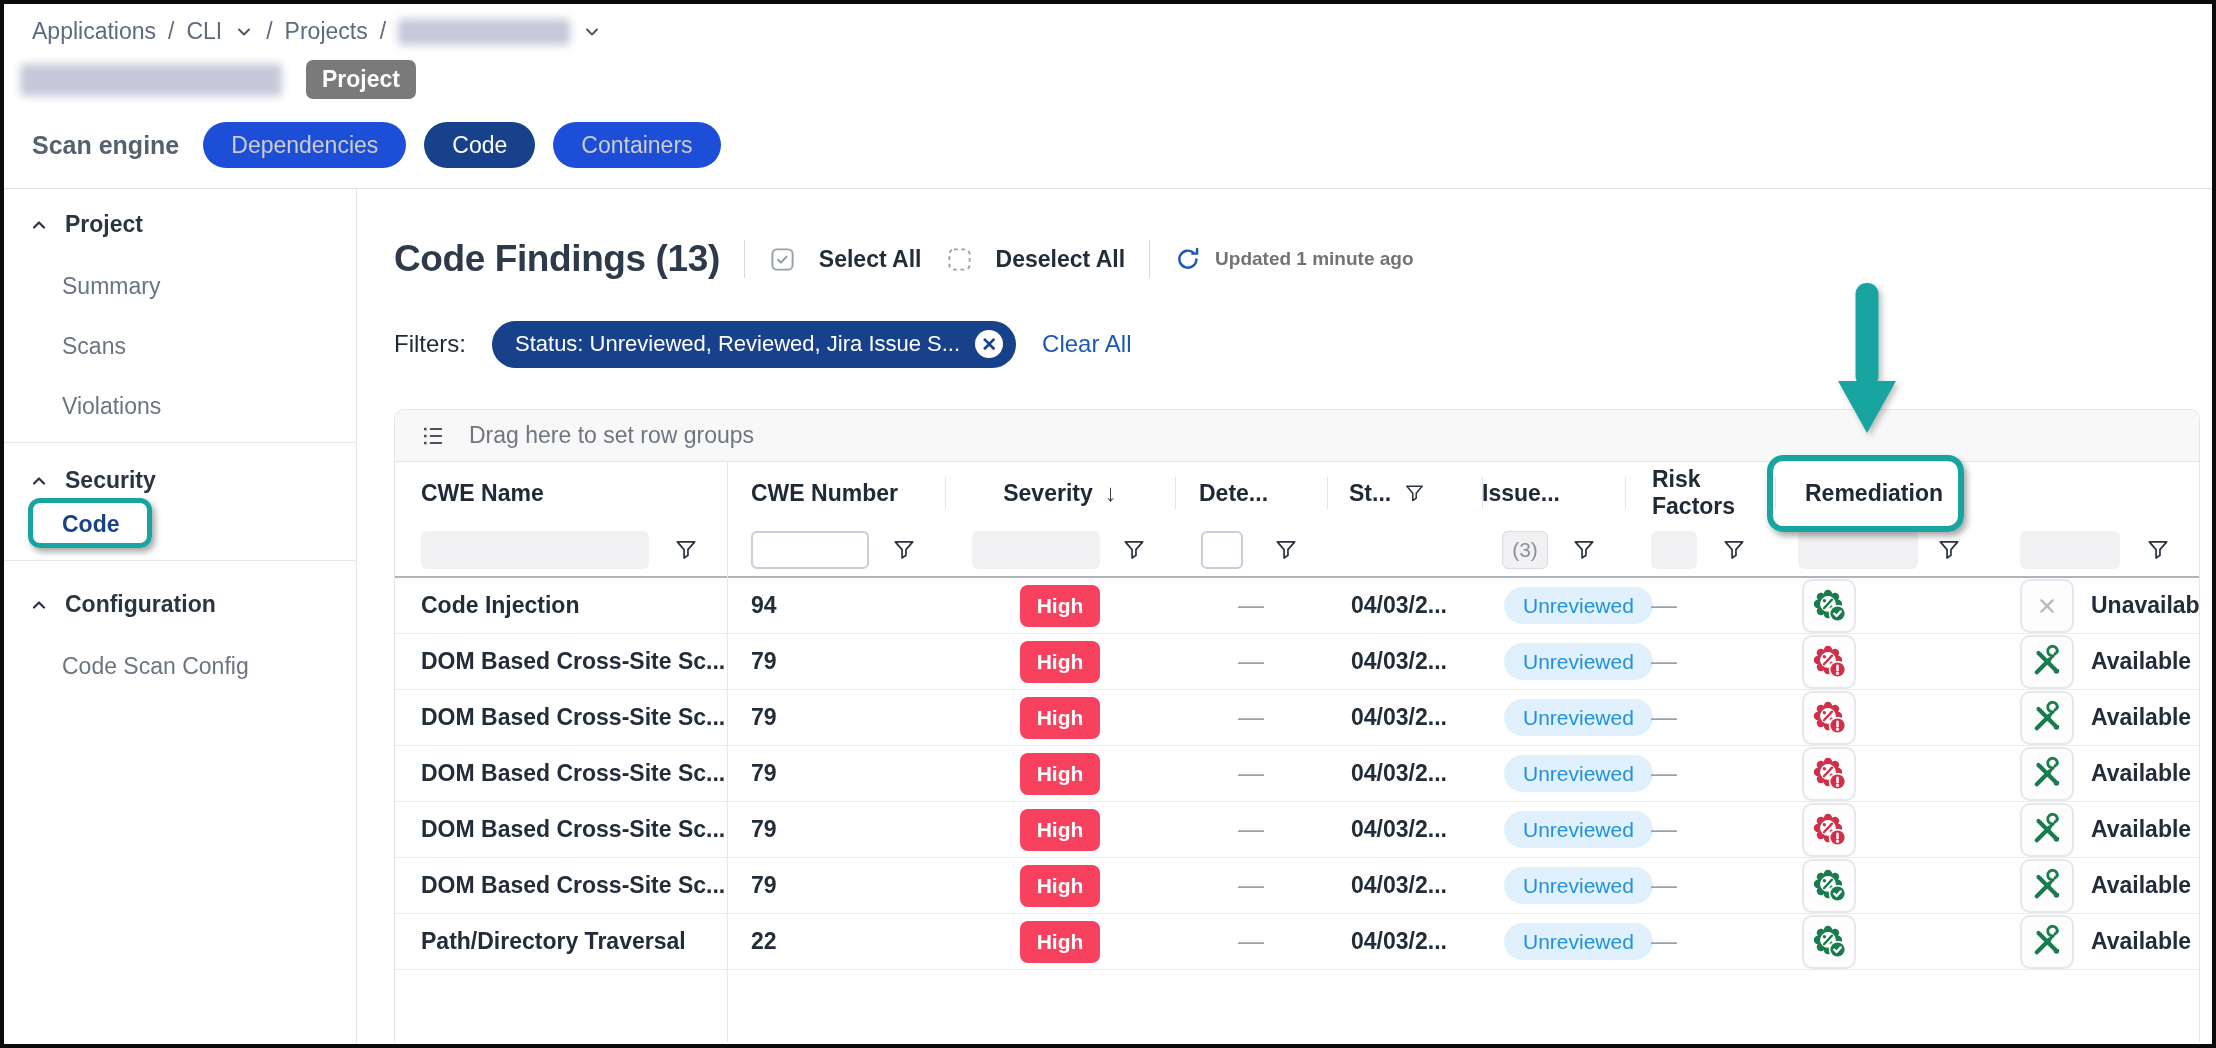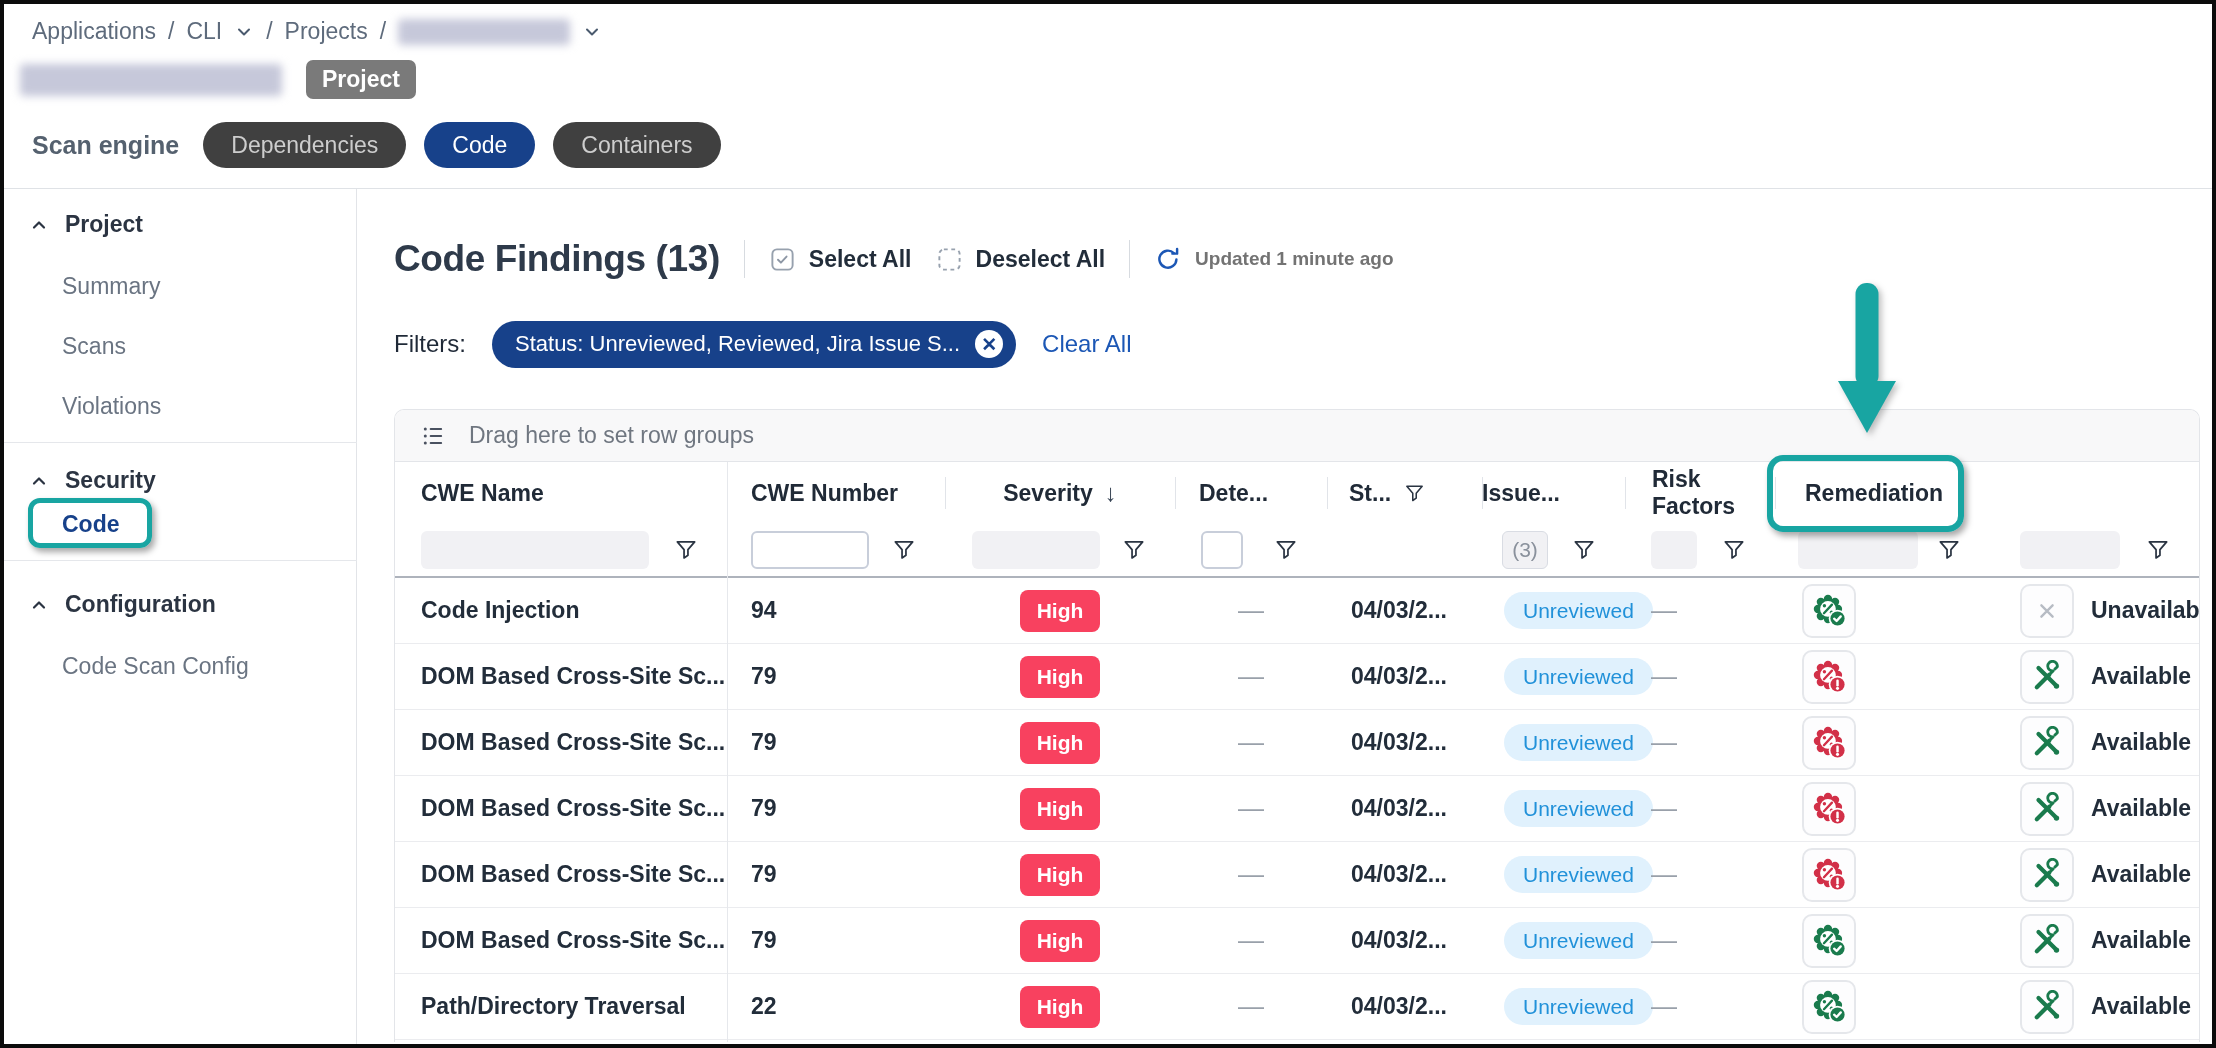--- a/index.html
+++ b/index.html
@@ -24,38 +24,38 @@
   .redact.bc { width:172px; height:26px; }
   .proj-row { left:16px; top:56px; display:flex; align-items:center; gap:24px; }
   .redact.name { width:262px; height:32px; }
   .proj-badge { background:#7a7a7a; color:#fff; font-weight:700; font-size:23px;
     padding:6px 16px; border-radius:7px; }
   .scan-row { left:28px; top:118px; display:flex; align-items:center; gap:18px; }
   .scan-label { font-size:25px; font-weight:700; color:#55616f; margin-right:6px; }
   .pill { height:46px; border-radius:23px; display:flex; align-items:center;
     padding:0 28px; font-size:23px; border:none; cursor:pointer;
     font-family:"Liberation Sans",sans-serif; }
-  .pill.inactive { background:#404040; color:#cdcdcd; }
+  .pill.inactive { background:#1d4ed8; color:#cdcdcd; }
   .pill.active { background:#17418a; color:#ffffff; }
   .top-divider { top:184px; left:0; right:0; height:1px; background:#dfe2e6; }
 
   
   .sidebar { top:185px; left:0; width:353px; bottom:0; background:#fff;
     border-right:1px solid #e2e4e8; }
   .side-head { position:absolute; left:25px; display:flex; align-items:center; gap:16px;
     font-size:23px; font-weight:700; color:#2b3442; cursor:pointer; }
   .side-item { position:absolute; left:58px; font-size:23px; color:#6a7482; cursor:pointer; }
   .side-item.active { color:#17418a; font-weight:700; }
   .side-div { position:absolute; left:0; width:353px; height:1px; background:#e5e7eb; }
 
   
   .title-row { left:390px; top:234px; display:flex; align-items:center; gap:24px; }
   .page-title { font-size:37px; font-weight:600; color:#2e3a4a; letter-spacing:-0.4px; }
   .vsep { width:1px; height:38px; background:#d7dbe0; }
-  .action { display:flex; align-items:center; gap:13px; font-size:23px; font-weight:600;
+  .action { display:flex; align-items:center; gap:23px; font-size:23px; font-weight:600;
     color:#222d3a; cursor:pointer; background:none; border:none;
     font-family:"Liberation Sans",sans-serif; }
   .updated { display:flex; align-items:center; gap:13px; font-size:19px; font-weight:700; color:#737373; }
 
   .filters-row { left:390px; top:316px; height:48px; display:flex; align-items:center; gap:26px; }
   .filters-label { font-size:24px; color:#1f2937; }
   .chip { background:#17418a; color:#fff; height:47px; border-radius:24px;
     display:flex; align-items:center; gap:15px; padding:0 13px 0 23px; font-size:22px; cursor:pointer; }
   .chip-x { width:28px; height:28px; border-radius:50%; background:#fff; color:#17418a;
     display:flex; align-items:center; justify-content:center; font-size:19px; font-weight:700; cursor:pointer; }
@@ -86,21 +86,21 @@
   .fcell .funnel { margin-left:auto; margin-right:28px; cursor:pointer; }
   .finput { height:38px; border-radius:6px; background:#f1f1f4; border:none;
     font-size:21px; color:#8a919c; display:flex; align-items:center; justify-content:center; }
   .finput.white { background:#fff; border:2px solid #c8ceda; }
   .finput.bordered { border:1px solid #d9dce3; }
   .w228{width:228px;} .w118{width:118px;} .w128{width:128px;} .w42{width:42px;}
   .w46{width:46px;} .w120{width:120px;} .w100{width:100px;}
 
   .vline { position:absolute; left:332px; top:52px; bottom:0; width:1px; background:#e6e8ec; }
 
-  .trow { height:66px; border-bottom:1px solid #ebecef; font-size:23px; background:#fff; }
+  .trow { height:56px; border-bottom:1px solid #ebecef; font-size:23px; background:#fff; }
   .cell-name { font-weight:700; color:#222d3a; padding-left:26px; white-space:nowrap; overflow:hidden; }
   .cell-num  { font-weight:700; color:#222d3a; padding-left:24px; }
   .cell-sev  { display:flex; justify-content:center; }
   .sev-badge { background:#f8415f; color:#fff; font-size:21px; font-weight:600;
     padding:9px 17px; border-radius:8px; }
   .cell-cdash { color:#99a0aa; display:flex; justify-content:center; font-size:26px; }
   .cell-date { font-weight:700; color:#222d3a; padding-left:24px; }
   .cell-status { padding-left:22px; }
   .status-chip { background:#e0f1fd; color:#2191d9; font-size:21px; padding:7px 19px;
     border-radius:20px; }

